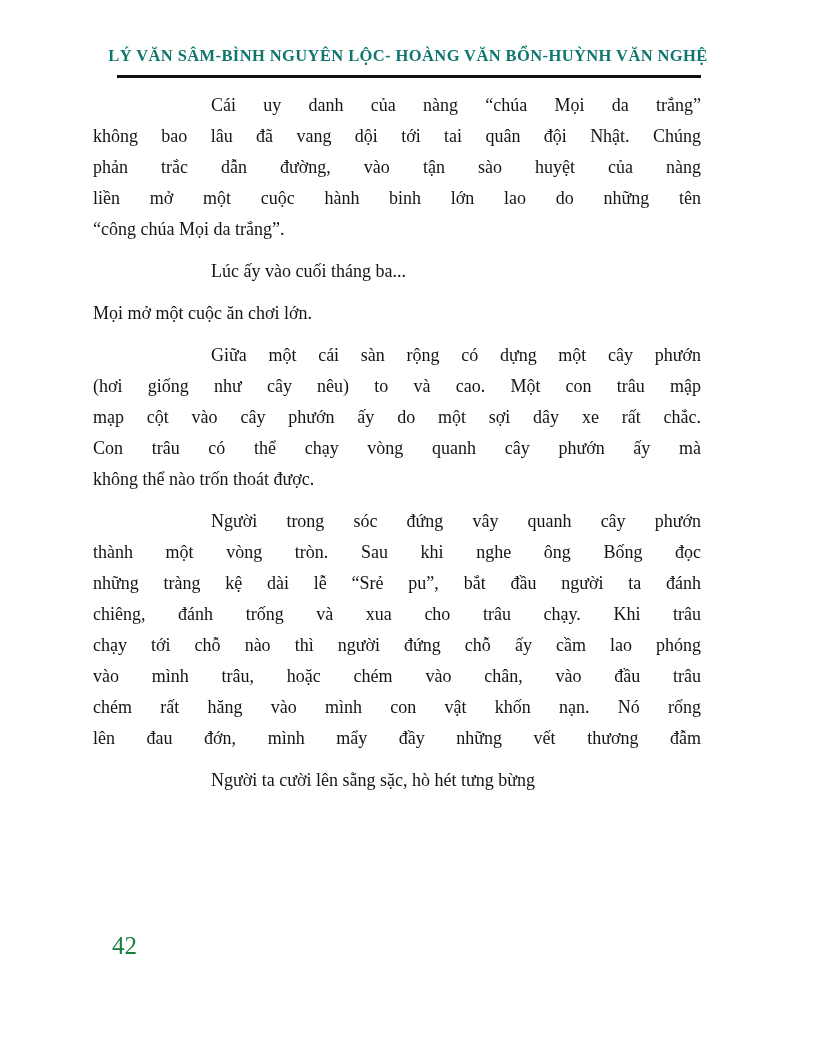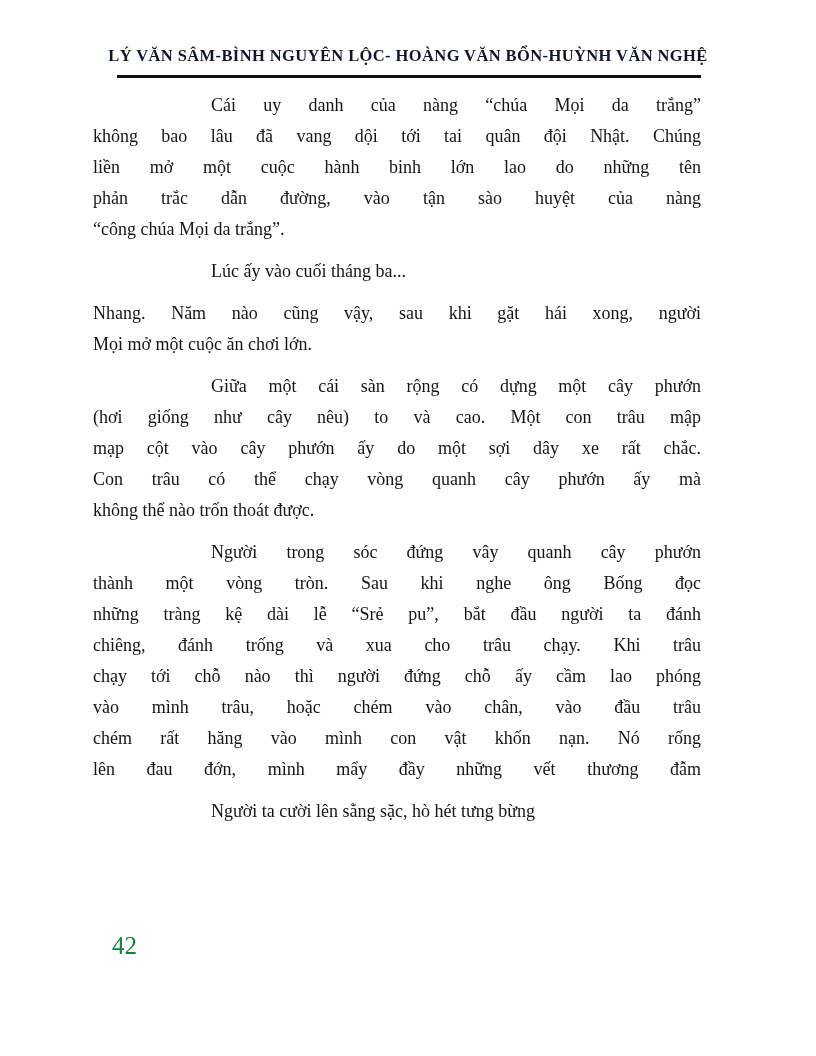--- a/index.html
+++ b/index.html
@@ -14,21 +14,21 @@
   }
   .running-head {
     position: absolute;
     top: 46px;
     left: 0;
     width: 100%;
     text-align: center;
     font-weight: bold;
     font-size: 16.5px;
     letter-spacing: 0.4px;
-    color: #0f172a;
+    color: #0f766e;
     white-space: nowrap;
   }
   .head-rule {
     position: absolute;
     top: 75px;
     left: 117px;
     width: 584px;
     height: 3px;
     background: #101010;
   }
@@ -60,29 +60,28 @@
 </head>
 <body>
 
 <div class="page">
   <div class="running-head">LÝ VĂN SÂM-BÌNH NGUYÊN LỘC- HOÀNG VĂN BỔN-HUỲNH VĂN NGHỆ</div>
   <div class="head-rule"></div>
   <div class="body-text">
       <div class="paragraph">
         <div class="line first">Cái uy danh của nàng “chúa Mọi da trắng”</div>
         <div class="line">không bao lâu đã vang dội tới tai quân đội Nhật. Chúng</div>
+        <div class="line">phản trắc dẫn đường, vào tận sào huyệt của nàng</div>
         <div class="line">liền mở một cuộc hành binh lớn lao do những tên</div>
-        <div class="line">phản trắc dẫn đường, vào tận sào huyệt của nàng</div>
         <div class="line last">“công chúa Mọi da trắng”.</div>
       </div>
       <div class="paragraph">
         <div class="line first last">Lúc ấy vào cuối tháng ba...</div>
       </div>
       <div class="paragraph">
-        <div class="line">Nhang. Năm nào cũng vậy, sau khi gặt hái xong, người</div>
         <div class="line last">Mọi mở một cuộc ăn chơi lớn.</div>
       </div>
       <div class="paragraph">
         <div class="line first">Giữa một cái sàn rộng có dựng một cây phướn</div>
         <div class="line">(hơi giống như cây nêu) to và cao. Một con trâu mập</div>
         <div class="line">mạp cột vào cây phướn ấy do một sợi dây xe rất chắc.</div>
         <div class="line">Con trâu có thể chạy vòng quanh cây phướn ấy mà</div>
         <div class="line last">không thể nào trốn thoát được.</div>
       </div>
       <div class="paragraph">

